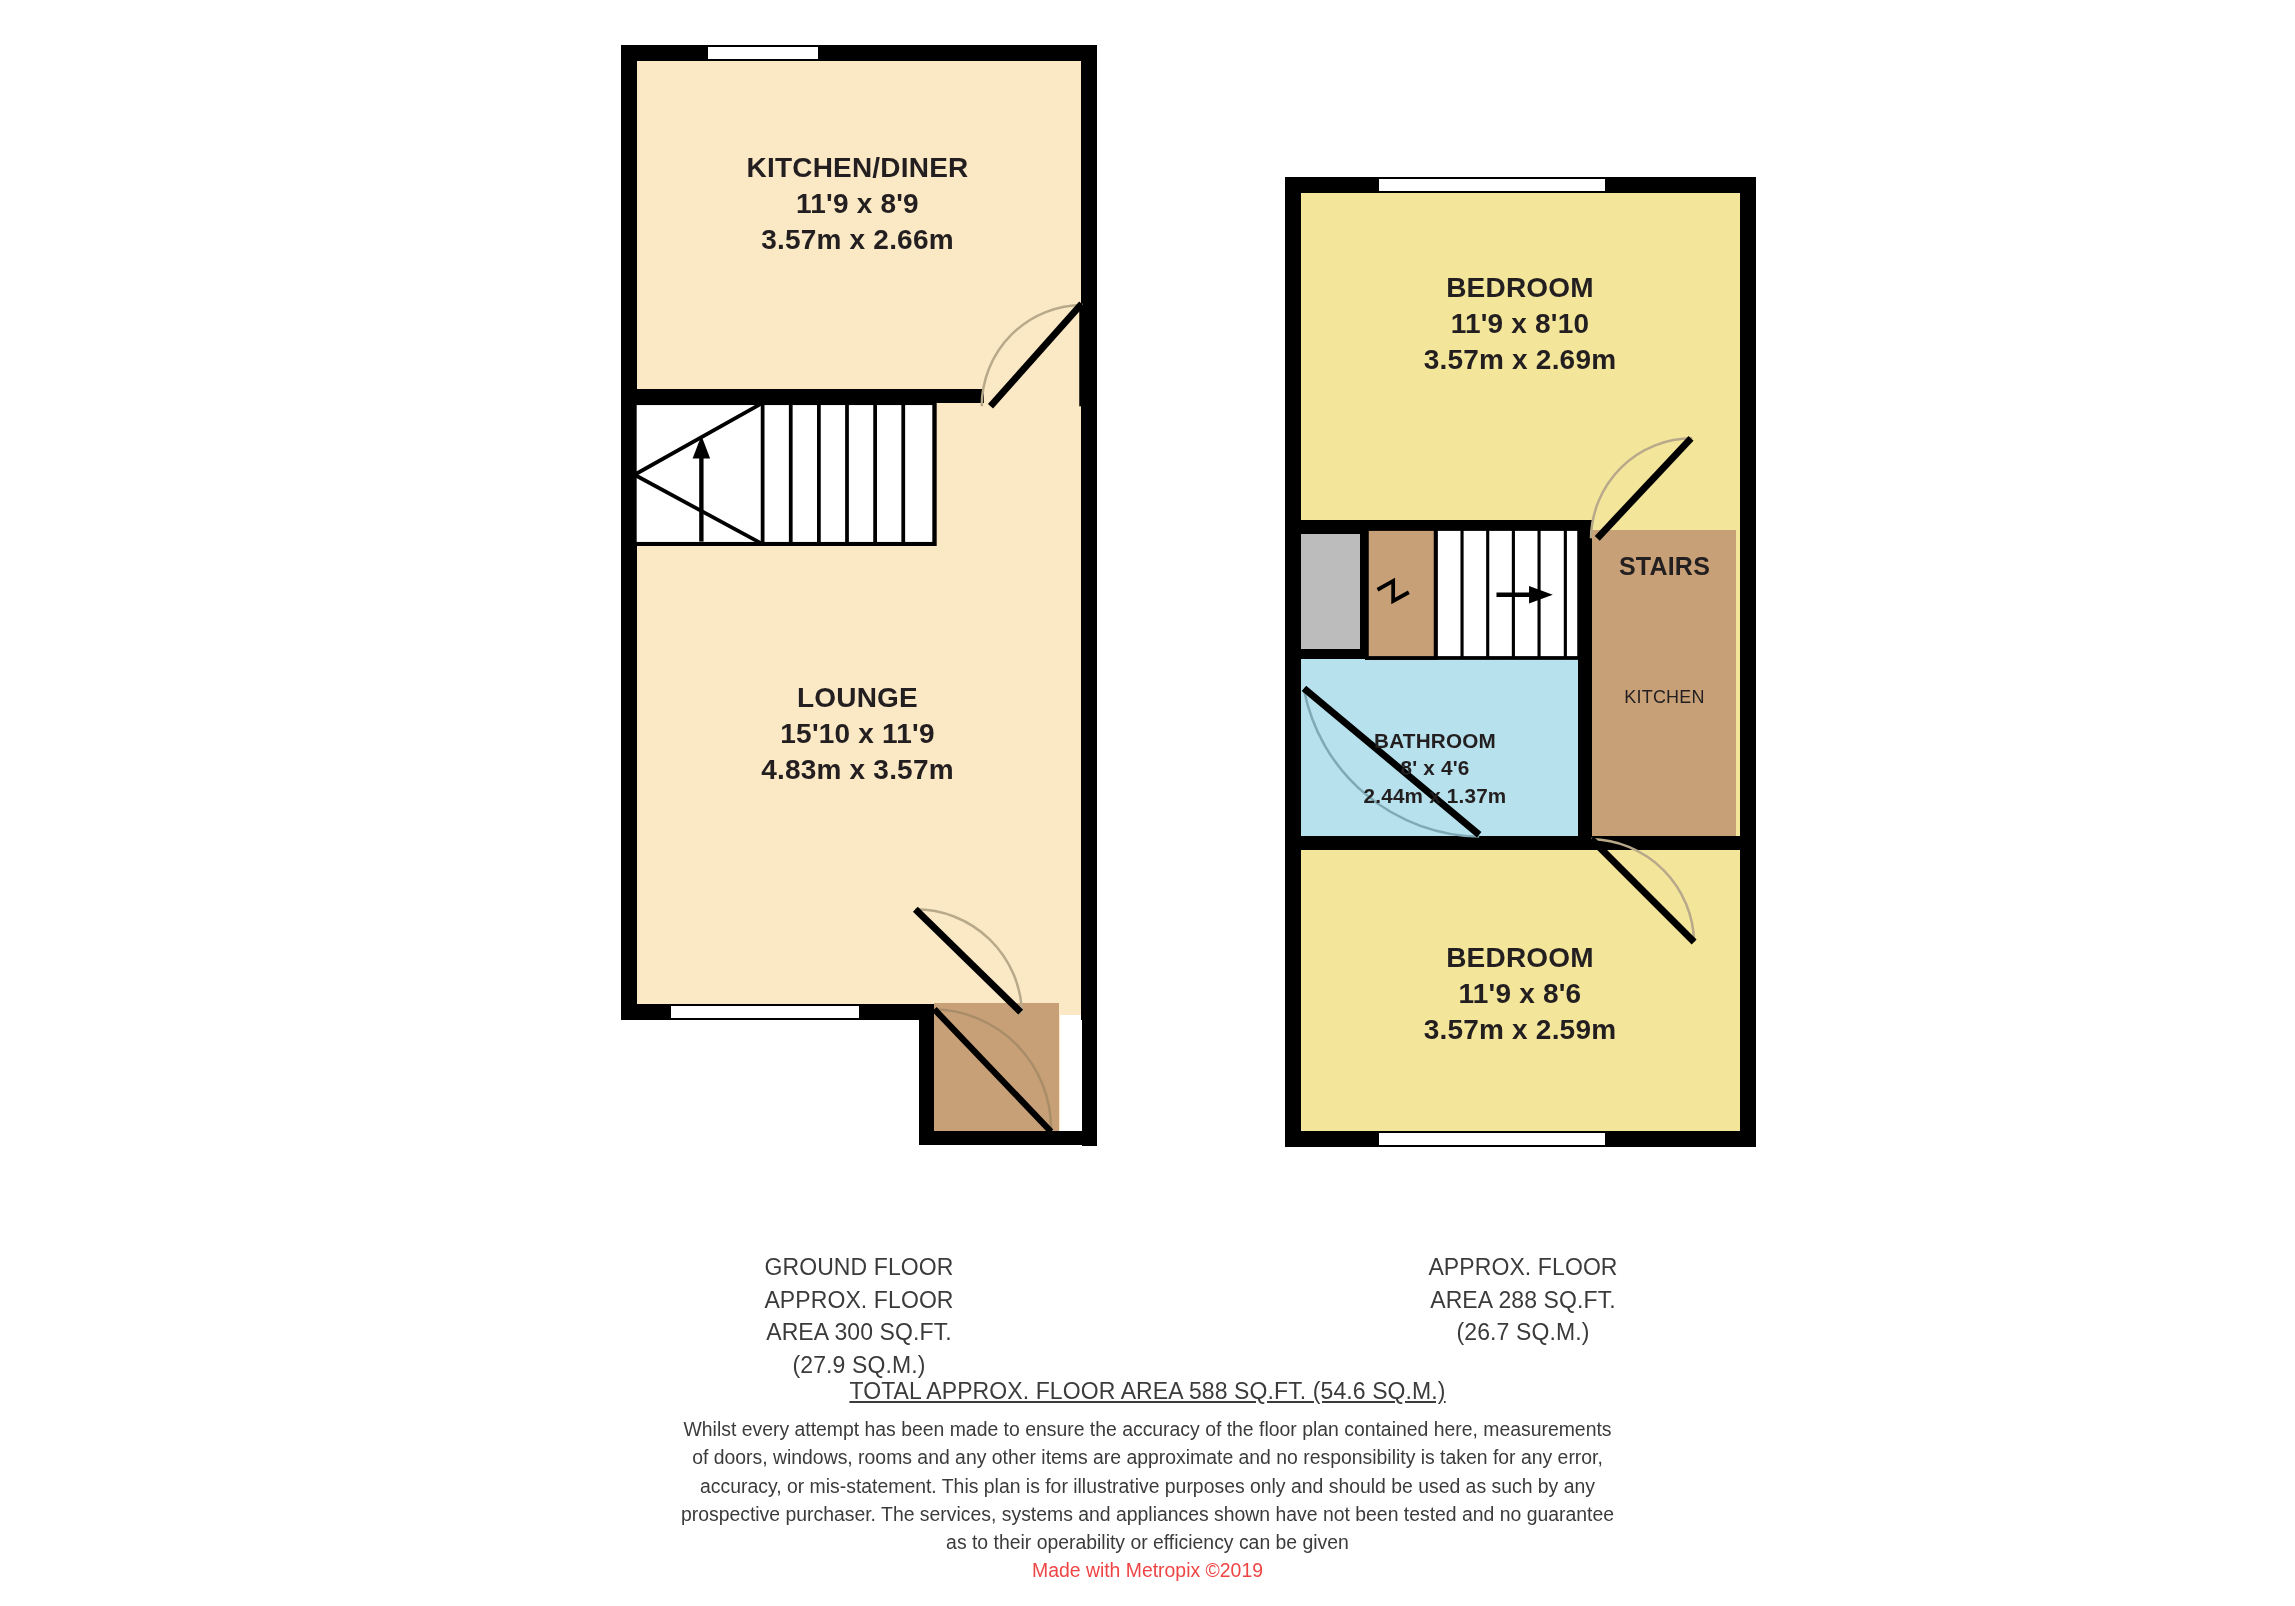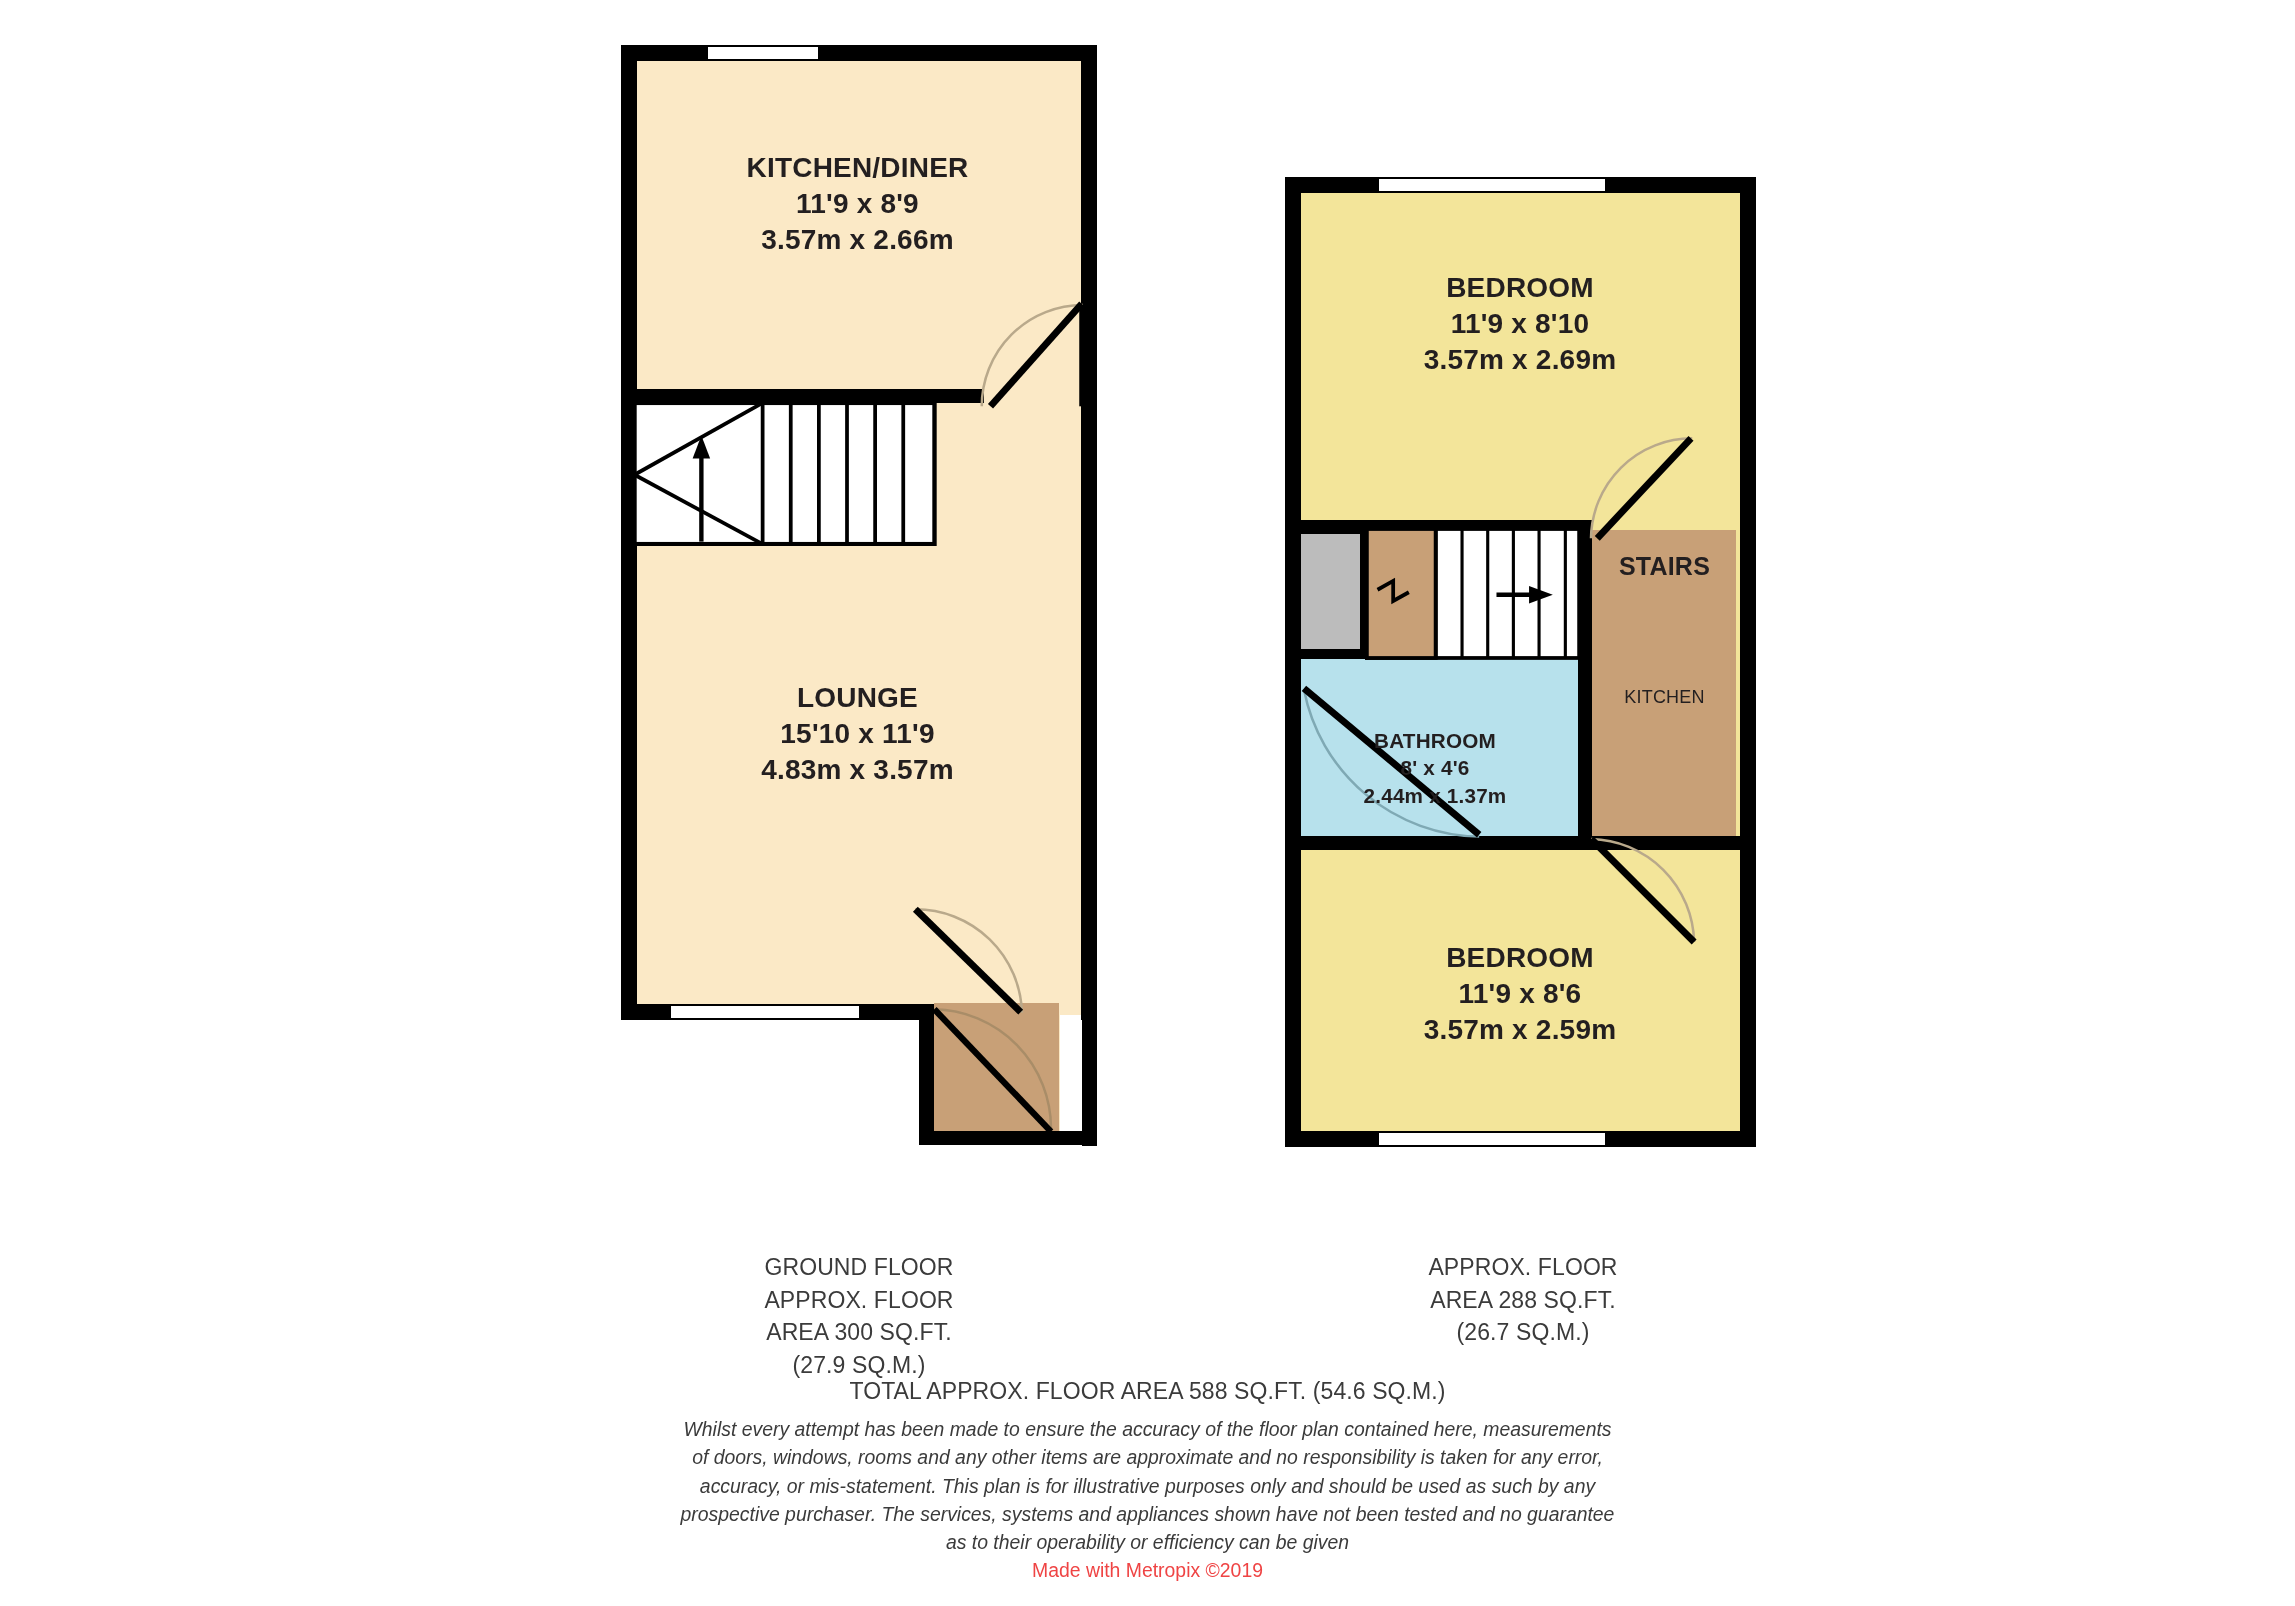--- a/index.html
+++ b/index.html
@@ -70,21 +70,21 @@
     letter-spacing: 0.1px;
   }
   .disclaimer {
     position: absolute;
     left: 0; width: 2295px;
     text-align: center;
     font-size: 19.4px;
     line-height: 1.46;
     color: #3b3b3b;
   }
-  .disclaimer div { white-space: nowrap; font-style: italic; }
+  .disclaimer div { white-space: nowrap; }
   .madewith {
     position: absolute;
     left: 0; width: 2295px;
     text-align: center;
     font-size: 19.4px;
     color: #ef4444;
   }
 </style>
 </head>
 <body>
@@ -264,21 +264,21 @@
     <div>AREA 300 SQ.FT.</div>
     <div>(27.9 SQ.M.)</div>
   </div>
 
   <div class="floor-block" style="left:1291px; top:1251px; width:464px;">
     <div>APPROX. FLOOR</div>
     <div>AREA 288 SQ.FT.</div>
     <div>(26.7 SQ.M.)</div>
   </div>
 
-  <div class="total-line" style="top:1378px;">TOTAL APPROX. FLOOR AREA 588 SQ.FT. (54.6 SQ.M.)</div>
+  <div class="total-line" style="top:1378px;text-decoration:underline;">TOTAL APPROX. FLOOR AREA 588 SQ.FT. (54.6 SQ.M.)</div>
 
   <div class="disclaimer" style="top:1415px;">
     <div>Whilst every attempt has been made to ensure the accuracy of the floor plan contained here, measurements</div>
     <div>of doors, windows, rooms and any other items are approximate and no responsibility is taken for any error,</div>
     <div>accuracy, or mis-statement. This plan is for illustrative purposes only and should be used as such by any</div>
     <div>prospective purchaser. The services, systems and appliances shown have not been tested and no guarantee</div>
     <div>as to their operability or efficiency can be given</div>
   </div>
 
   <div class="madewith" style="top:1559px;">Made with Metropix ©2019</div>

